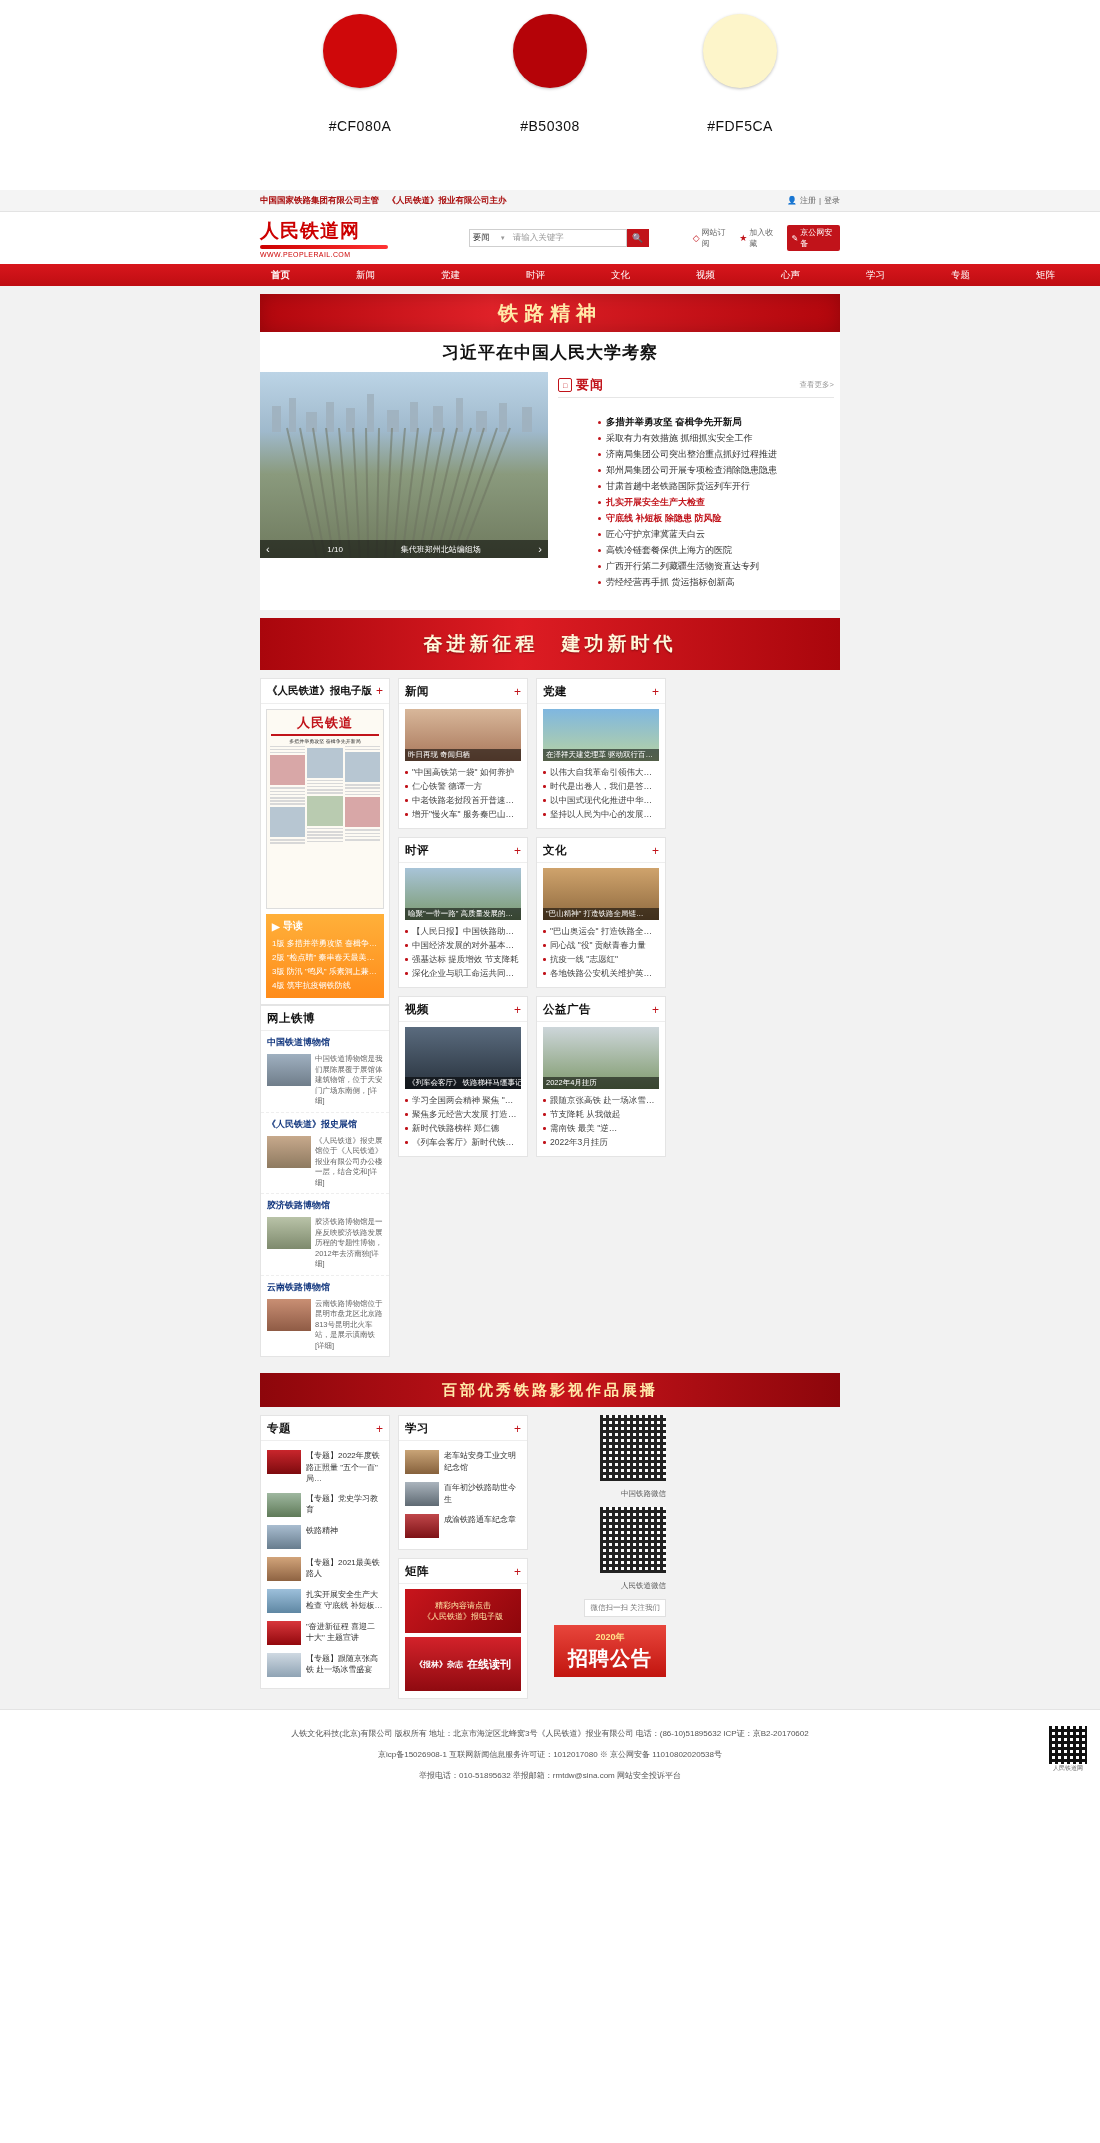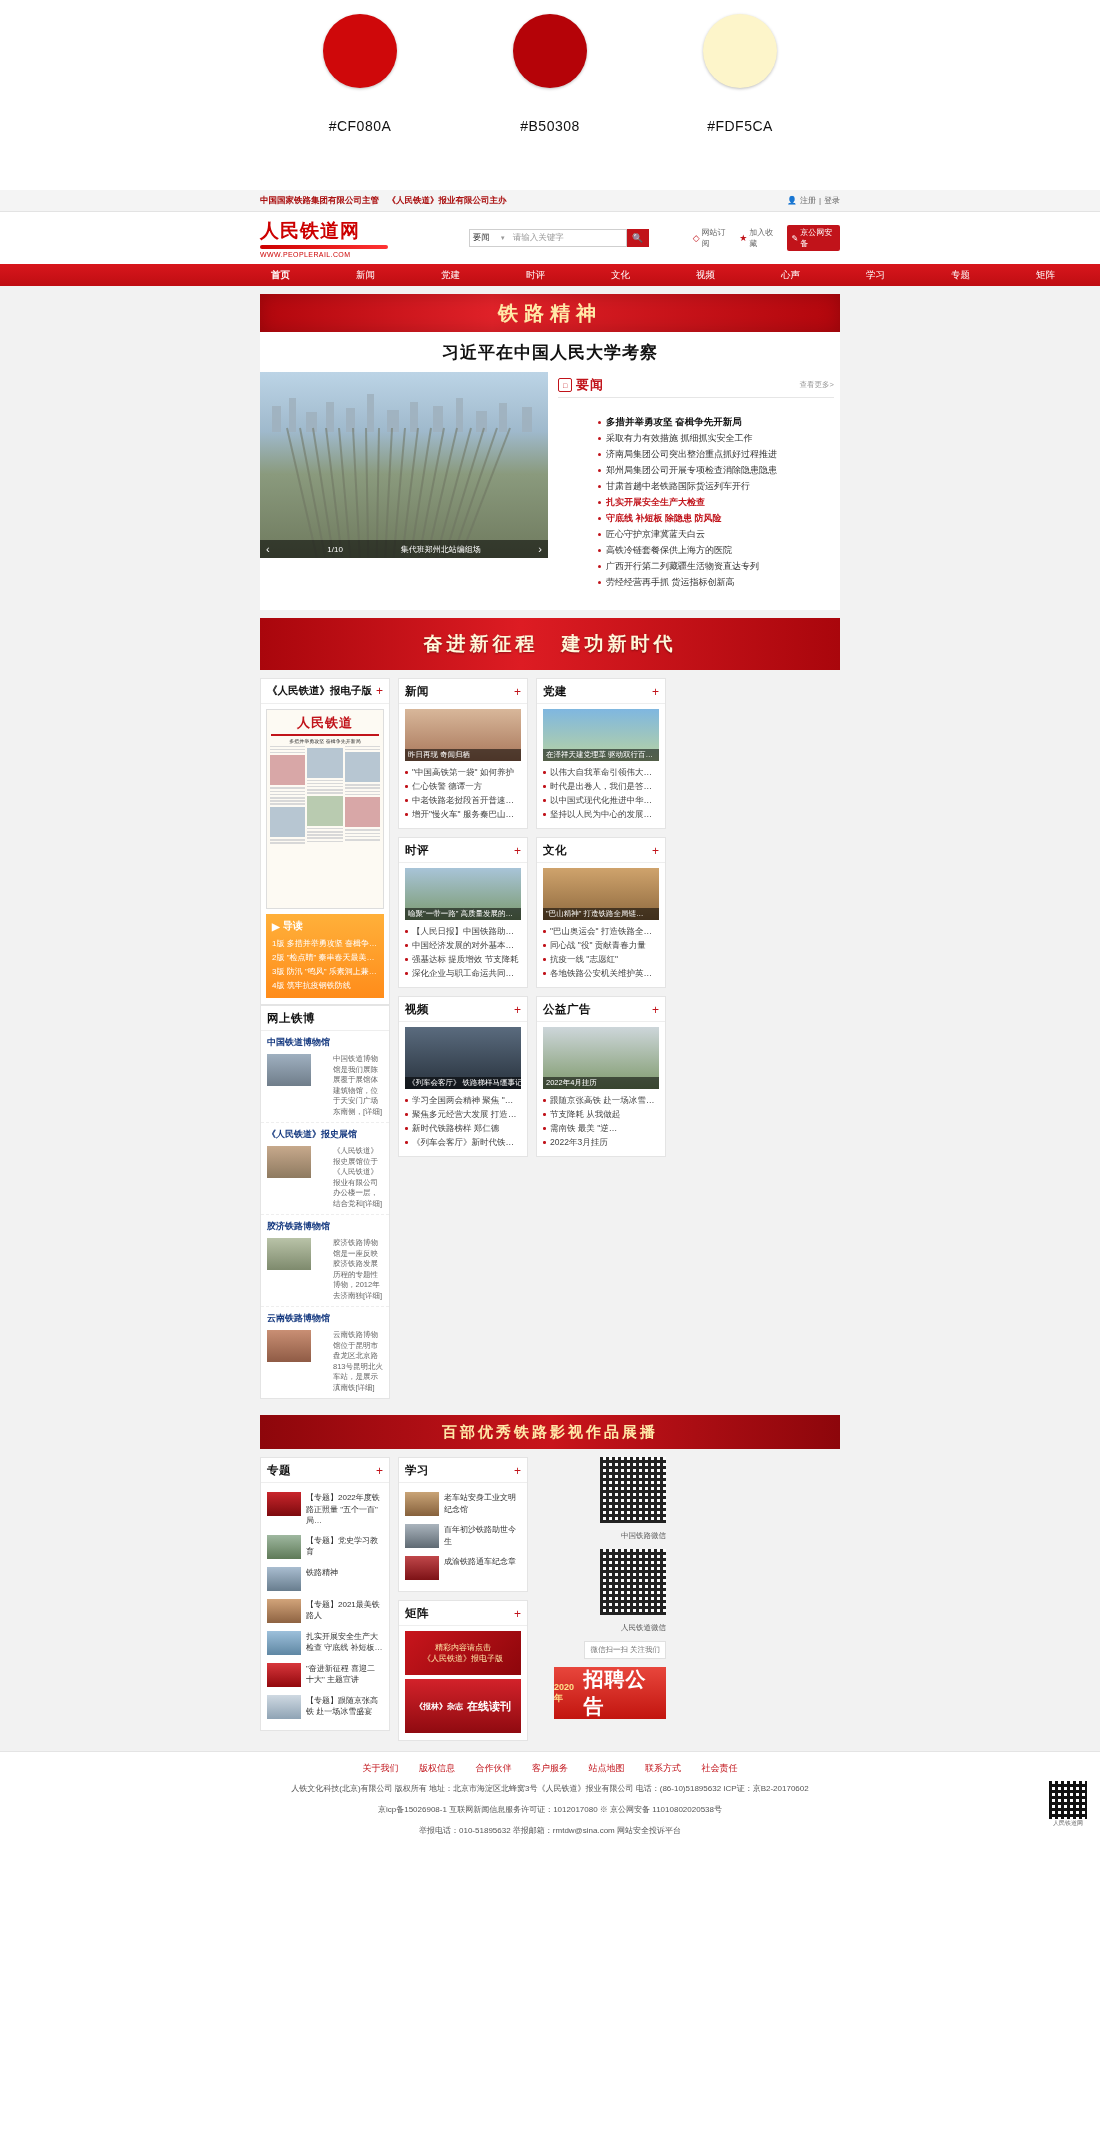--- a/index.html
+++ b/index.html
@@ -206,21 +206,21 @@
   .pp-photo.g { background:#b9cbb0; }
   .guide {
     margin:0 5px 6px 5px; background:linear-gradient(180deg,#ffb03a,#ff8c1a);
     padding:5px 6px; color:#fff;
   }
   .guide-h { font-size:10px; font-weight:bold; display:flex; align-items:center; gap:3px; }
   .guide ul { margin:4px 0 0 0; padding:0; }
   .guide li { list-style:none; font-size:8px; line-height:14px; white-space:nowrap; overflow:hidden; text-overflow:ellipsis; }
 
   
-  .museum-item { display:flex; gap:22px; padding:5px 6px; border-bottom:1px dashed #eee;justify-content:flex-end; }
+  .museum-item { display:flex; gap:4px; padding:5px 6px; border-bottom:1px dashed #eee;justify-content:flex-end; }
   .museum-item .mi-img { width:44px; height:32px; flex:0 0 44px; }
   .museum-item .mi-txt { font-size:7.5px; color:#666; line-height:10.5px; }
   .museum-title { font-size:9px; color:#14387f; padding:5px 6px 0 6px; font-weight:bold; }
 
   
   .filmstrip {
     width:580px; margin:8px auto 0 auto; height:34px;
     background:linear-gradient(90deg,#8d060b,#c8141b 50%,#8d060b);
     display:flex; align-items:center; justify-content:center;
     color:#ffe9a8; font-size:15px; font-weight:bold; letter-spacing:3px;
@@ -237,21 +237,21 @@
     background-image:
       repeating-linear-gradient(0deg,#111 0 3px,transparent 3px 6px),
       repeating-linear-gradient(90deg,#111 0 3px,transparent 3px 6px);
     background-size:6px 6px;
     opacity:.92;
   }
   .qr-label { font-size:7.5px; color:#555; }
   .wechat-row { font-size:7.5px; color:#777; border:1px solid #e0e0e0; padding:3px 5px; background:#fff; }
   .hiring {
     width:112px; height:52px; background:linear-gradient(180deg,#e8463c,#c2150f);
-    color:#fff; display:flex; align-items:center;
+    color:#fff; display:flex; flex-direction:column; align-items:center;
     justify-content:center; gap:1px;
   }
   .hiring .y { color:#ffe08a; font-size:9px; font-weight:bold; }
   .hiring .b { font-size:20px; font-weight:bold; letter-spacing:1px; }
 
   .lst-thumb { display:flex; gap:5px; padding:4px 0; }
   .lst-thumb .lt-img { width:34px; height:24px; flex:0 0 34px; }
   .lst-thumb .lt-tx { font-size:8px; line-height:11.5px; color:#333; }
   .promo-a {
     height:44px; background:linear-gradient(135deg,#c8151c,#8d060b);
@@ -752,29 +752,20 @@
       <div class="qr-label">人民铁道微信</div>
       <div class="wechat-row">微信扫一扫 关注我们</div>
       <div class="hiring">
         <div class="y">2020年</div>
         <div class="b">招聘公告</div>
       </div>
     </div>
   </div>
 
   <div class="footer">
-    <div class="f-links">
-      <span>关于我们</span>
-      <span>版权信息</span>
-      <span>合作伙伴</span>
-      <span>客户服务</span>
-      <span>站点地图</span>
-      <span>联系方式</span>
-      <span>社会责任</span>
-    </div>
     <div class="f-txt">人铁文化科技(北京)有限公司 版权所有  地址：北京市海淀区北蜂窝3号《人民铁道》报业有限公司  电话：(86-10)51895632  ICP证：京B2-20170602</div>
     <div class="f-txt">京icp备15026908-1 互联网新闻信息服务许可证：1012017080  ※ 京公网安备 11010802020538号</div>
     <div class="f-txt">举报电话：010-51895632 举报邮箱：rmtdw@sina.com  网站安全投诉平台</div>
   </div>
 
   <div class="float-qr">
     <div class="q"></div>
     <div class="l">人民铁道网</div>
   </div>
 

